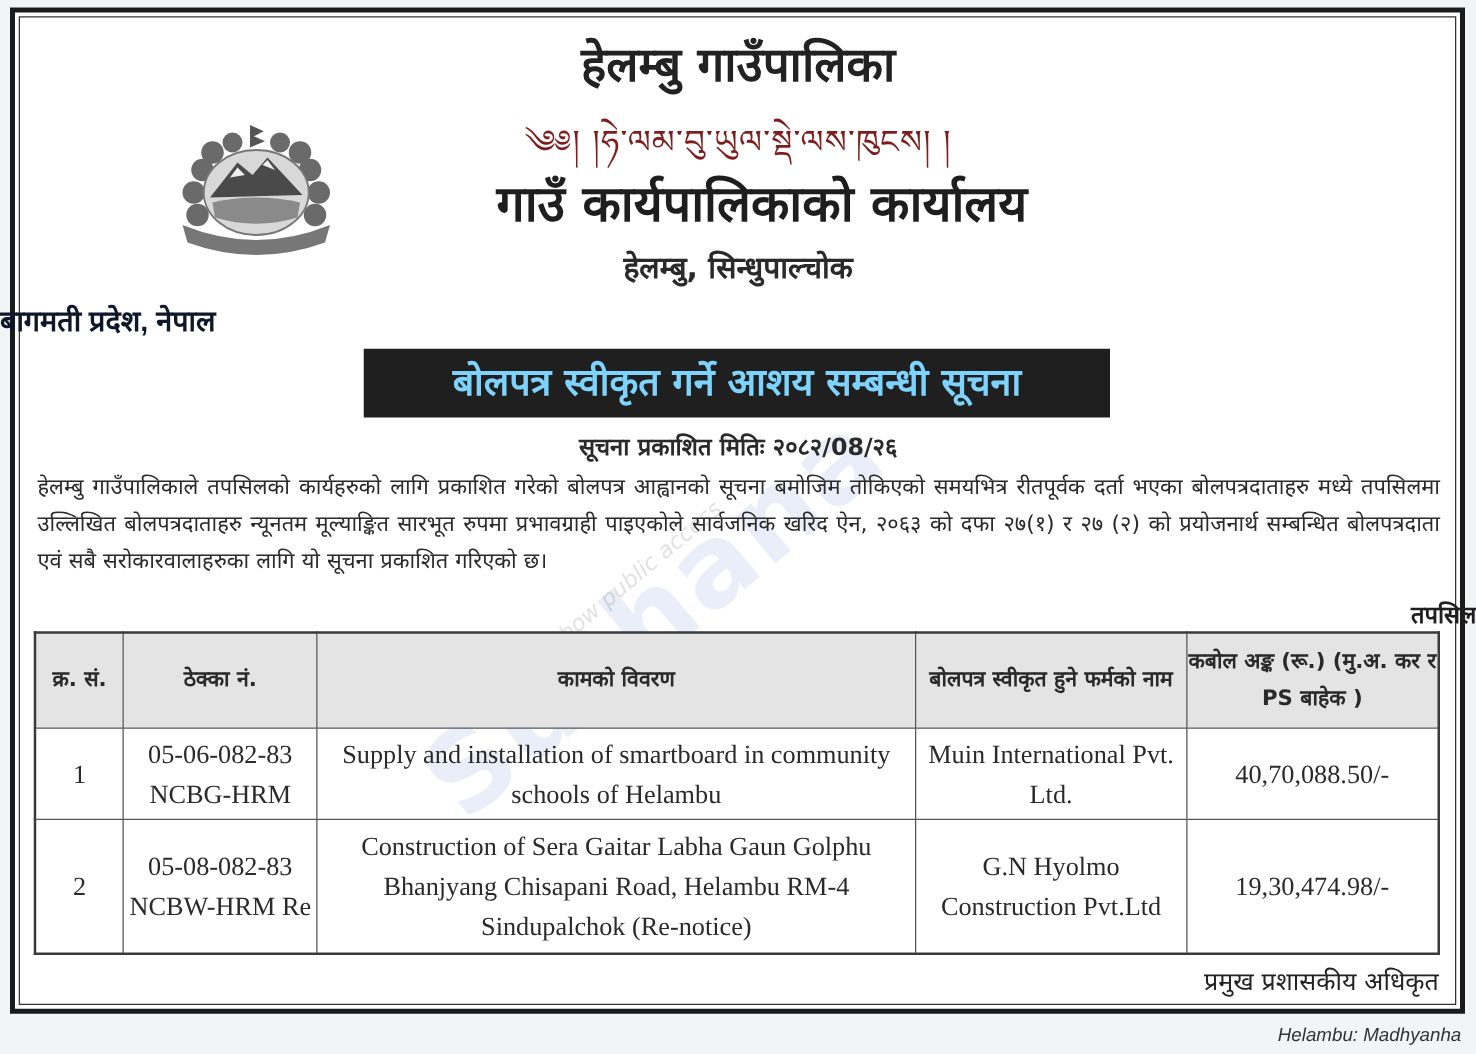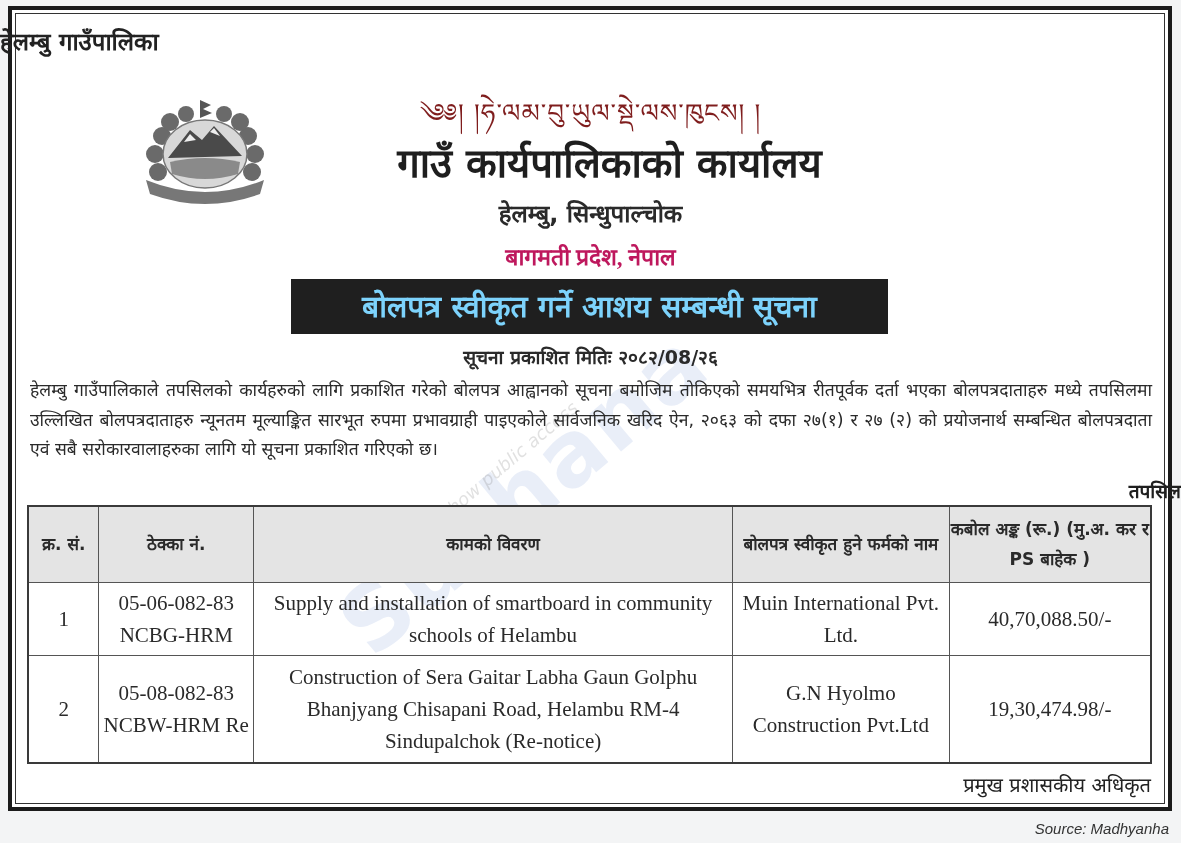--- a/index.html
+++ b/index.html
@@ -24,38 +24,38 @@
     position: absolute; left: 340px; top: 480px; transform: rotate(-40deg);
     font-family: "DejaVu Sans", sans-serif; font-style: italic; font-size: 18px;
     color: rgba(120,120,120,0.22); pointer-events: none;
   }
 
   .emblem {
     position: absolute; left: 140px; top: 96px; width: 130px; height: 115px;
   }
 
   .title-main {
-    position: absolute; left: 0; right: 0; top: 24px; 
-    font-family: "DejaVu Sans", sans-serif; font-weight: bold; font-size: 24px; color: #222;
+    position: absolute; left: 0; right: 0; top: 24px; text-align: center;
+    font-family: "DejaVu Sans", sans-serif; font-weight: bold; font-size: 38px; color: #222;
   }
   .title-tibetan {
     position: absolute; left: 0; right: 0; top: 84px; text-align: center;
     font-family: "DejaVu Sans", sans-serif; font-size: 26px; color: #7f1d1d; letter-spacing: 1px;
   }
   .title-office {
     position: absolute; left: 0; right: 0; top: 134px; text-align: center;
     font-family: "DejaVu Sans", sans-serif; font-weight: bold; font-size: 40px; color: #1e1e1e; margin-left: 38px;
   }
   .address-1 {
     position: absolute; left: 0; right: 0; top: 196px; text-align: center;
     font-family: "DejaVu Sans", sans-serif; font-weight: bold; font-size: 24px; color: #2a2a2a;
   }
   .address-2 {
-    position: absolute; left: 0; right: 0; top: 240px; text-align: center;
-    font-family: Liberation Serif, serif; font-weight: bold; font-size: 23px; color: #be185d;
+    position: absolute; left: 0; right: 0; top: 240px; 
+    font-family: Liberation Sans, sans-serif; font-weight: bold; font-size: 23px; color: #0f172a;
   }
   .notice-banner {
     position: absolute; left: 291px; top: 279px; width: 597px; height: 55px;
     background: #1f1f1f; color: #7dd3fc; text-align: center;
     font-family: "DejaVu Sans", sans-serif; font-weight: bold; font-size: 30px; line-height: 55px;
   }
   .publish-date {
     position: absolute; left: 0; right: 0; top: 344px; text-align: center;
     font-family: "DejaVu Sans", sans-serif; font-weight: bold; font-size: 19px; color: #2a2a2a;
   }
@@ -169,13 +169,13 @@
       <td>2</td>
       <td>05-08-082-83 NCBW-HRM Re</td>
       <td>Construction of Sera Gaitar Labha Gaun Golphu Bhanjyang Chisapani Road, Helambu RM-4 Sindupalchok (Re-notice)</td>
       <td>G.N Hyolmo Construction Pvt.Ltd</td>
       <td>19,30,474.98/-</td>
     </tr>
   </tbody>
 </table>
 
 <div class="signature">प्रमुख प्रशासकीय अधिकृत</div>
-<div class="source">Source: Madhyanha</div>
+<div class="source">Helambu: Madhyanha</div>
 
 </body></html>

